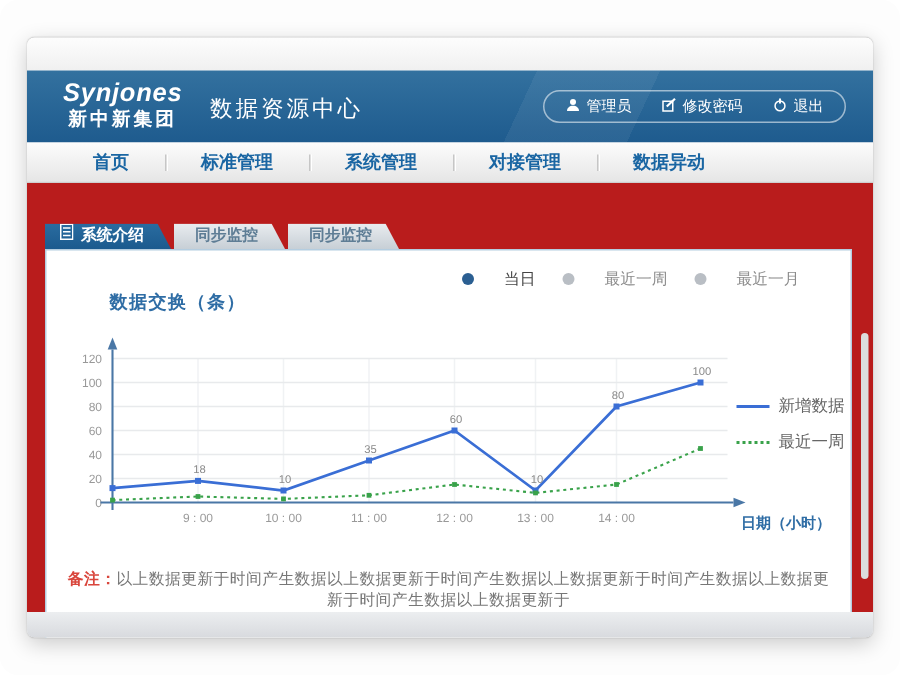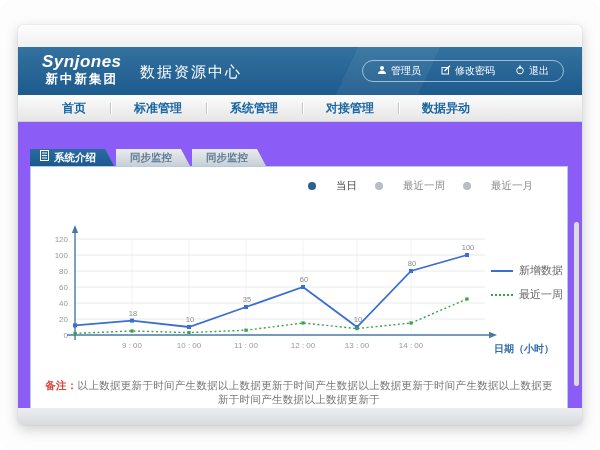--- a/index.html
+++ b/index.html
@@ -27,21 +27,21 @@
     padding:0 10px; cursor:pointer; white-space:nowrap; }
 
   .nav { position:absolute; top:70px; left:0; right:0; height:27px;
     background:linear-gradient(#fcfcfc,#e6e6e6); border-bottom:1px solid #cfcfcf;
     box-shadow:0 2px 3px rgba(0,0,0,.10); display:flex; align-items:center; padding-left:20px; }
   .nav-item { position:relative; color:#1a66a3; font-weight:bold; font-size:12px;
     padding:0 24px; cursor:pointer; }
   .nav-item + .nav-item::before { content:''; position:absolute; left:0; top:3px; bottom:3px;
     width:1px; background:#c6c6c6; box-shadow:1px 0 0 #fff; }
 
-  .content { position:absolute; top:97px; left:0; right:0; height:286px; background:#8b5cf6; }
+  .content { position:absolute; top:97px; left:0; right:0; height:286px; background:#b91c1c; }
 
   .tabs { position:absolute; left:12px; top:27px; display:flex; }
   .tab { height:17px; line-height:17px; font-size:10.5px; font-weight:bold; cursor:pointer;
     clip-path:polygon(0 0, calc(100% - 9px) 0, 100% 100%, 0 100%); }
   .tab.active { background:linear-gradient(#2a6ca0,#1b5a8e); color:#fff;
     display:flex; align-items:center; gap:5px; padding:0 18px 0 10px; }
   .tab.inactive { background:linear-gradient(#e9ecef,#c7cfd6); color:#5e7d95;
     padding:0 18px 0 14px; margin-left:2px; }
 
   .panel { position:absolute; left:12px; top:44px; width:538px; height:266px;
@@ -162,20 +162,21 @@
           <div class="radio unsel">
             <span class="radio-dot"></span>
             <span>最近一周</span>
           </div>
           <div class="radio unsel">
             <span class="radio-dot"></span>
             <span>最近一月</span>
           </div>
         </div>
 
+        <div class="ylabel">数据交换（条）</div>
 
         <svg id="chart-svg" width="530" height="168" viewBox="0 0 530 168">
             <line x1="95" y1="26" x2="95" y2="122" stroke="#f0f2f4"></line>
             <line x1="152" y1="26" x2="152" y2="122" stroke="#f0f2f4"></line>
             <line x1="209" y1="26" x2="209" y2="122" stroke="#f0f2f4"></line>
             <line x1="266" y1="26" x2="266" y2="122" stroke="#f0f2f4"></line>
             <line x1="320" y1="26" x2="320" y2="122" stroke="#f0f2f4"></line>
             <line x1="374" y1="26" x2="374" y2="122" stroke="#f0f2f4"></line>
             <text x="31" y="125" text-anchor="end" font-size="8" fill="#999">0</text>
             <line x1="38" y1="106" x2="448" y2="106" stroke="#e8eaec"></line>

